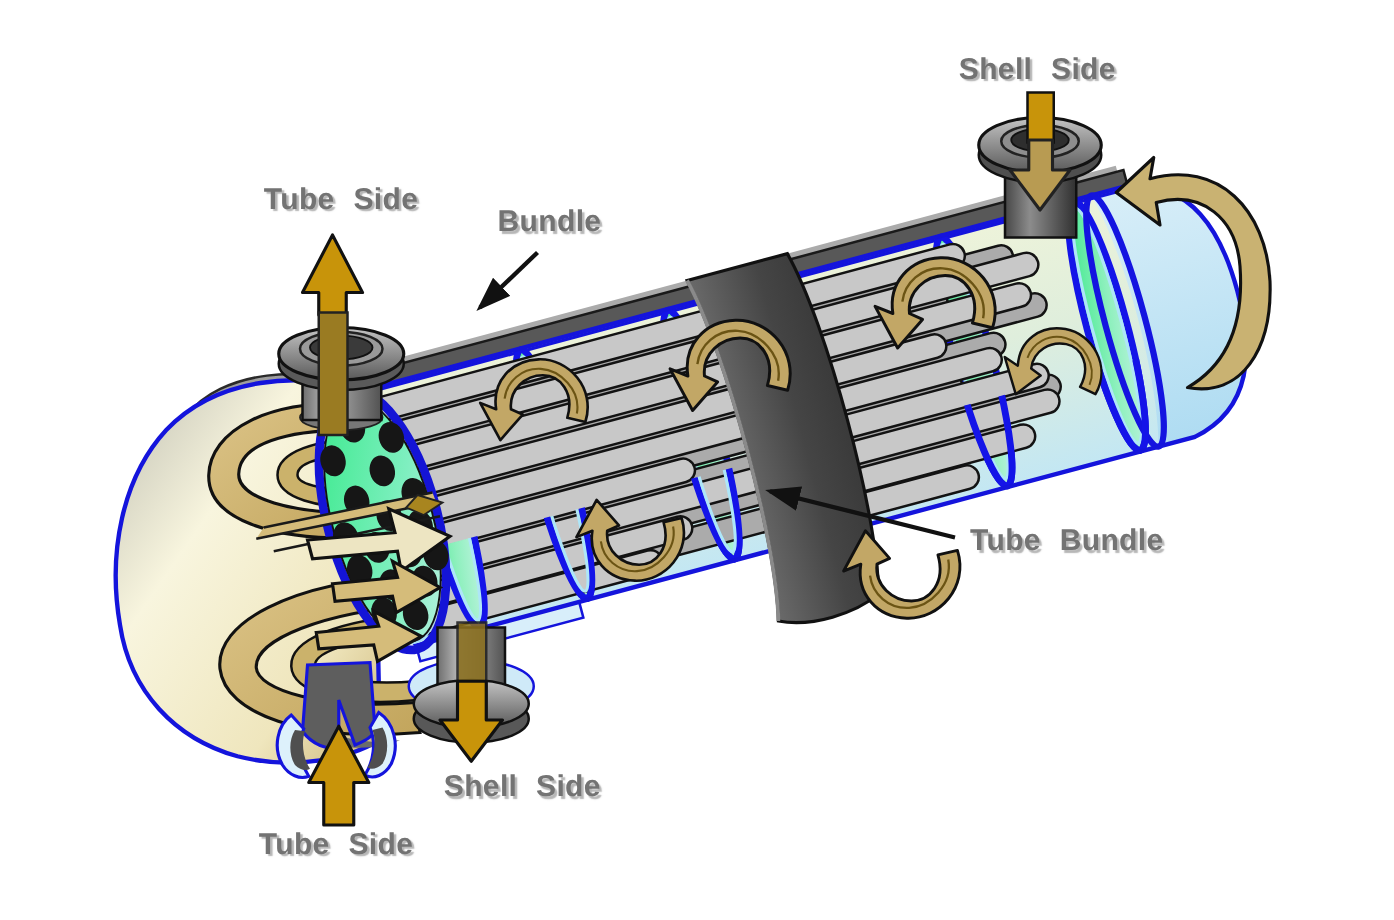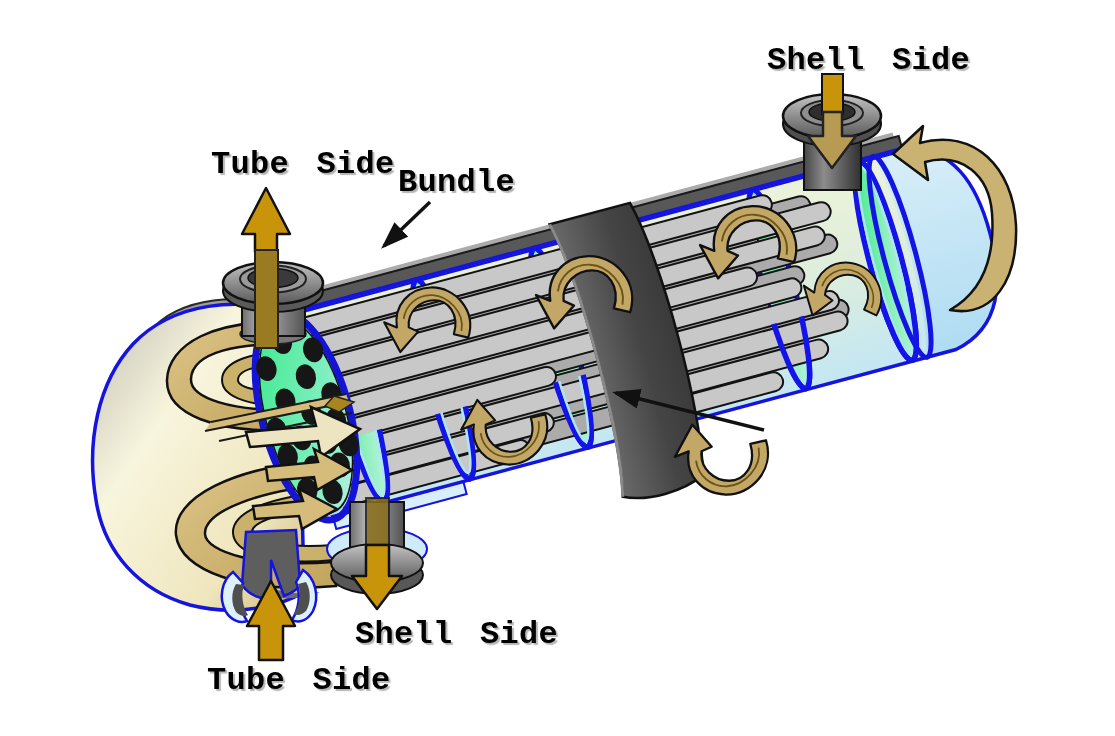--- a/index.html
+++ b/index.html
@@ -1,22 +1,22 @@
 <!DOCTYPE html>
 <html><head>
 <meta charset="utf-8">
 <style>
   html,body{margin:0;padding:0;background:#fff;}
   .stage{position:relative;width:1115px;height:736px;background:#fff;overflow:hidden;
          font-family:"Liberation Sans",sans-serif;}
   .stage svg{position:absolute;left:0;top:0;}
-  .diagram-label{position:absolute;font-weight:bold;font-size:32px;color:#000000;
+  .diagram-label{position:absolute;font-weight:bold;font-size:24px;color:#737373;
     letter-spacing:.3px;word-spacing:8px;white-space:nowrap;
     text-shadow:2px 2px 1px rgba(120,120,120,.55),
-      -1px -1px 0 #fff,1px -1px 0 #fff,-1px 1px 0 #fff,1px 1px 0 #fff,0 0 6px rgba(255,255,255,.9);font-family:Liberation Mono, monospace;}
+      -1px -1px 0 #fff,1px -1px 0 #fff,-1px 1px 0 #fff,1px 1px 0 #fff,0 0 6px rgba(255,255,255,.9);}
 </style>
 </head>
 <body>
 
 <div class="stage">
 <svg width="1115" height="736" viewBox="0 0 1115 736">
   <defs>
     <linearGradient id="shellGrad" x1="0" y1="0" x2="0" y2="1">
       <stop offset="0" stop-color="#EDF3DA"></stop>
           <stop offset="0.45" stop-color="#DFEEDC"></stop>
@@ -275,15 +275,16 @@
     <path d="M 377,609 L 352,576 L 366,576 L 366,545 L 389,545 L 389,576 L 402,576 Z" fill="#C8940A" stroke="#111" stroke-width="2.5" stroke-linejoin="round"></path>
   </g>
 
   <line x1="430" y1="202" x2="384" y2="246" stroke="#111" stroke-width="3.5" marker-end="url(#ah)"></line>
   <line x1="764" y1="430" x2="616" y2="393" stroke="#111" stroke-width="3.5" marker-end="url(#ah)"></line>
 </svg>
 
   <div class="diagram-label" style="left:767px;top:42px;">Shell Side</div>
   <div class="diagram-label" style="left:211px;top:146px;">Tube Side</div>
   <div class="diagram-label" style="left:398px;top:164px;">Bundle</div>
+  <div class="diagram-label" style="left:776px;top:419px;">Tube Bundle</div>
   <div class="diagram-label" style="left:355px;top:616px;">Shell Side</div>
   <div class="diagram-label" style="left:207px;top:662px;">Tube Side</div>
 </div>
 
 </body></html>

